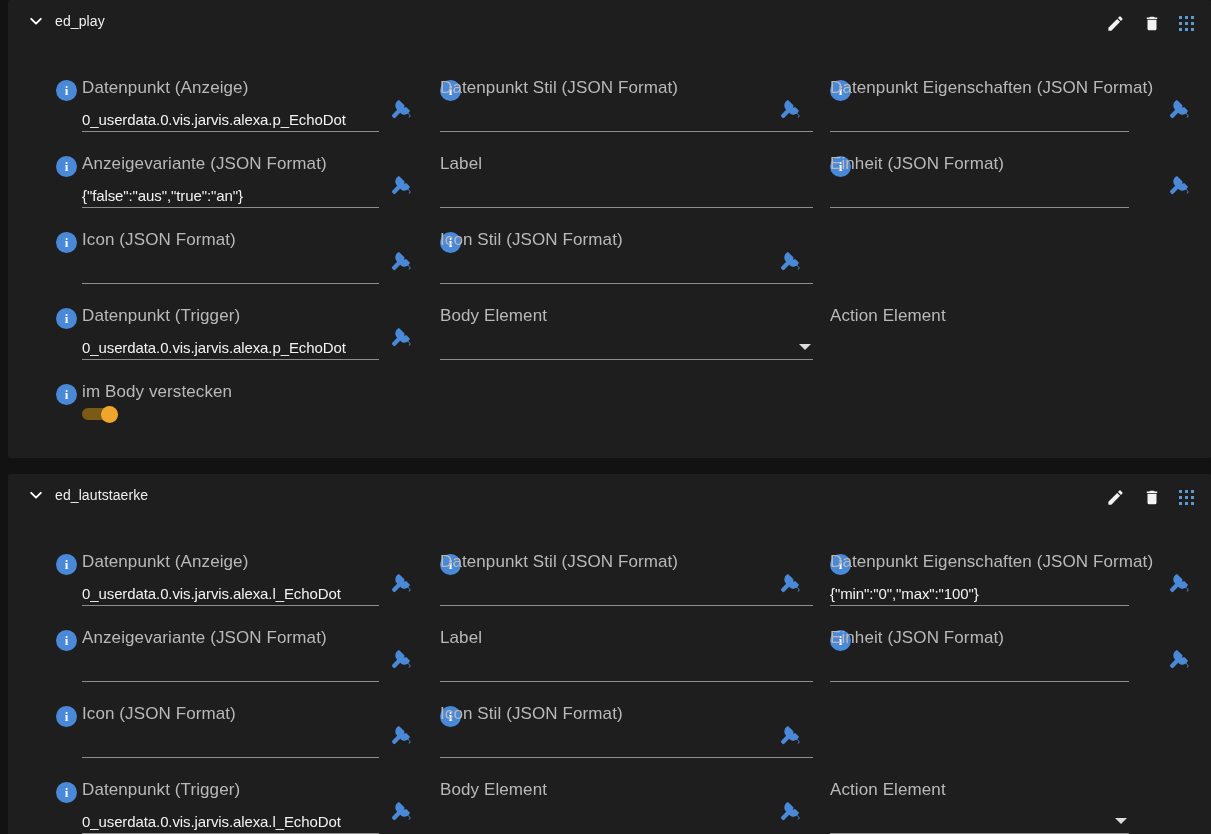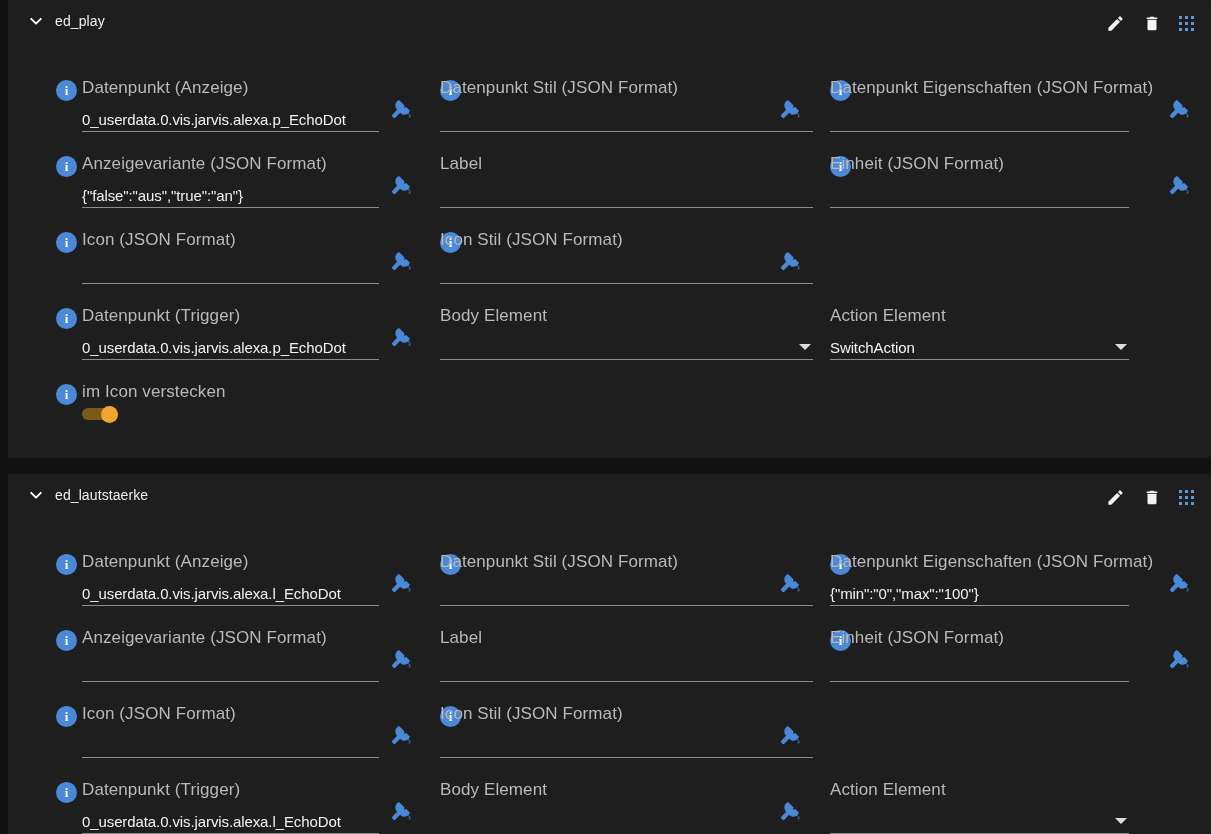--- a/index.html
+++ b/index.html
@@ -312,32 +312,28 @@
           <div class="fld-inner">
             <div class="lbl noind" style="left: 0px;">Body Element</div>
             <div class="ctrl" style="left: 0px; width: 373px;">
               <span class="caret"></span>
             </div>
           </div>
         </div>
         <div class="fld" style="left: 822px; top: 306px; width: 369px; height: 58px;">
           <div class="fld-inner">
             <div class="lbl noind" style="left: 0px;">Action Element</div>
-            <div class="ctrl" style="left: 0px; width: 299px;">
-              <div class="val">SwitchAction</div>
-              <span class="caret"></span>
-            </div>
           </div>
         </div>
         <div class="fld" style="left: 48px; top: 382px; width: 393px; height: 58px;">
           <div class="fld-inner">
             <span class="info">
               <span>i</span>
             </span>
-            <div class="lbl ind" style="left: 26px;">im Icon verstecken</div>
+            <div class="lbl ind" style="left: 26px;">im Body verstecken</div>
             <div class="toggle" style="left: 26px;">
               <div class="track"></div>
               <div class="knob"></div>
             </div>
           </div>
         </div>
       </div>
     </div>
     <div class="panel" style="top: 474px; height: 362px;">
       <div class="panel-head">

